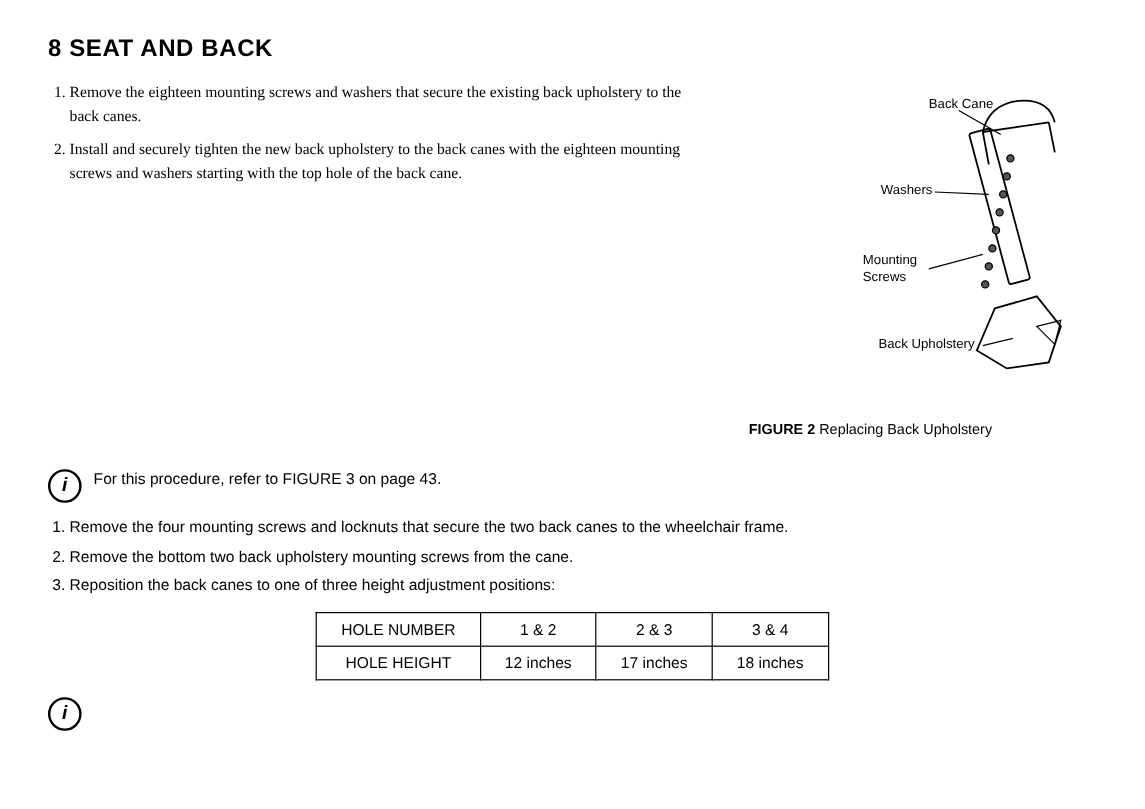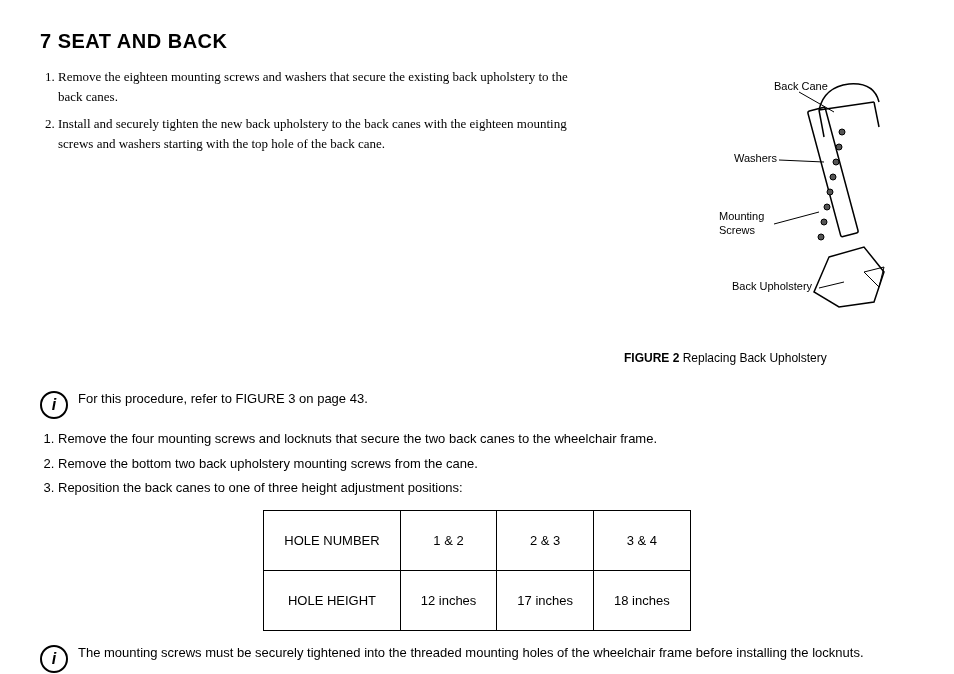--- a/index.html
+++ b/index.html
@@ -100,39 +100,39 @@
       line-height: 1.5;
     }
     .height-table {
       border-collapse: collapse;
       margin: 12px auto 12px auto;
       display: block;
       width: fit-content;
     }
     .height-table th, .height-table td {
       border: 1px solid #000;
-      padding: 22px 20px;
+      padding: 6px 20px;
       text-align: center;
       font-size: 13px;
     }
     .height-table th {
       font-weight: normal;
     }
     .note-section {
       margin-top: 10px;
     }
     .note-text {
       line-height: 1.5;
       font-size: 13px;
     }
   </style>
 </head>
 <body>
 
-<h1 class="chapter-title">7   SEAT AND BACK</h1>
+<h1 class="chapter-title">8   SEAT AND BACK</h1>
 
 <div class="content-area">
   <div class="left-col">
     <ol class="steps">
       <li>Remove the eighteen mounting screws and washers that secure the existing back upholstery to the back canes.</li>
       <li>Install and securely tighten the new back upholstery to the back canes with the eighteen mounting screws and washers starting with the top hole of the back cane.</li>
     </ol>
   </div>
   <div class="right-col">
     <div class="figure-container">
@@ -214,17 +214,16 @@
         <td>17 inches</td>
         <td>18 inches</td>
       </tr>
     </tbody>
   </table>
 
   <div class="note-section">
     <div class="info-box">
       <div class="info-icon">i</div>
       <div>
-        <div class="note-text">The mounting screws must be securely tightened into the threaded mounting holes of the wheelchair frame before installing the locknuts.</div>
       </div>
     </div>
   </div>
 </div>
 
 </body></html>

